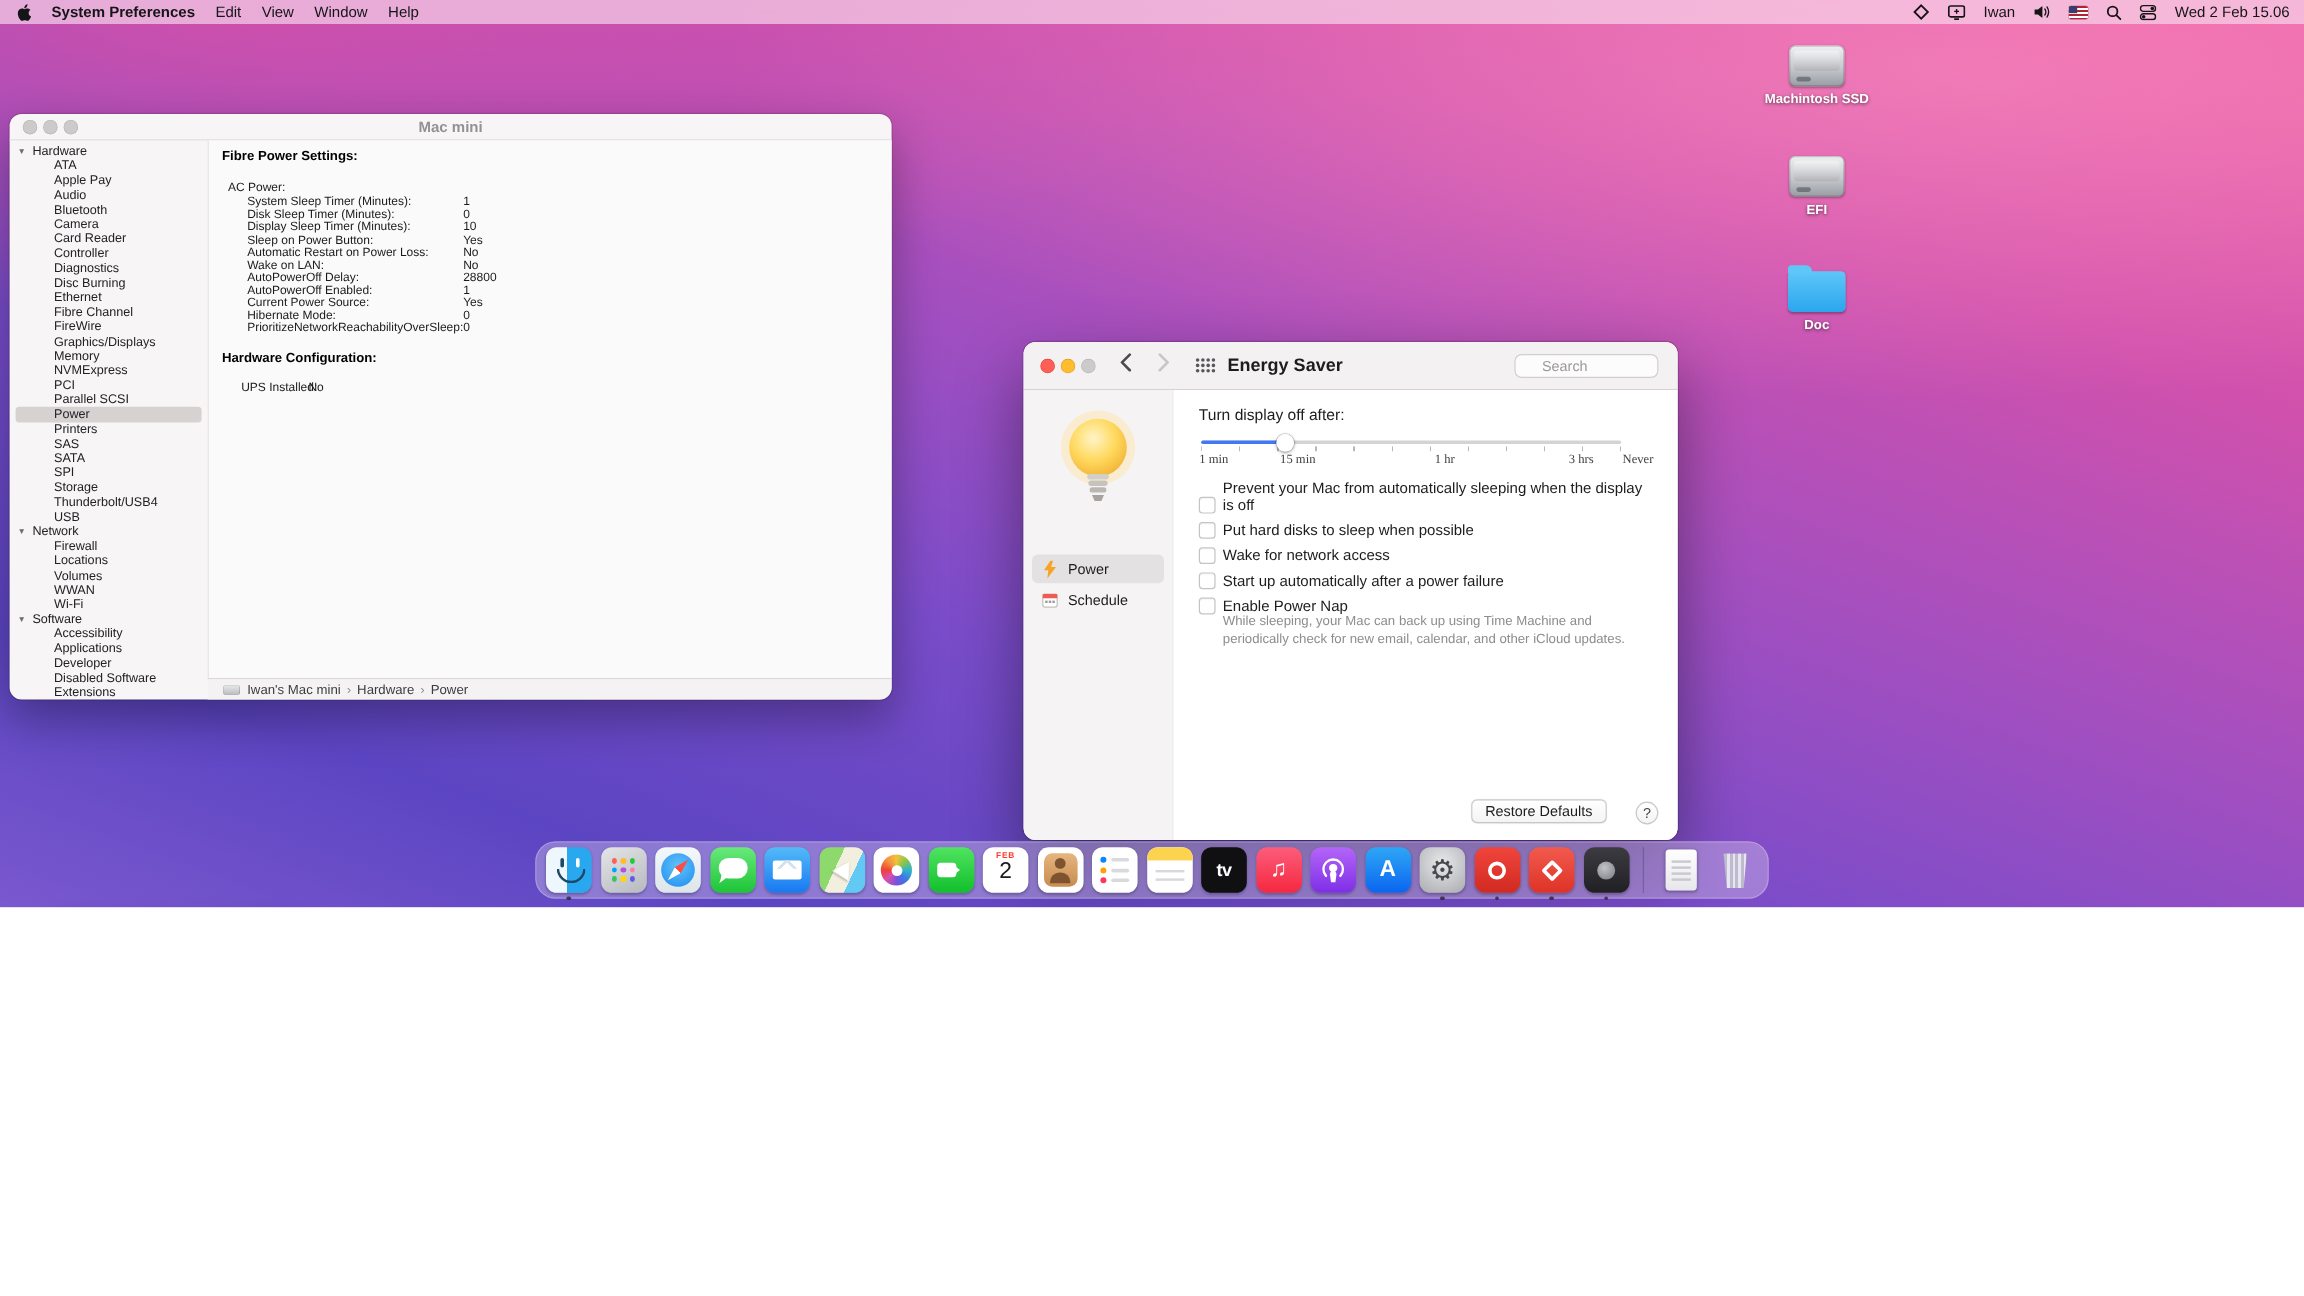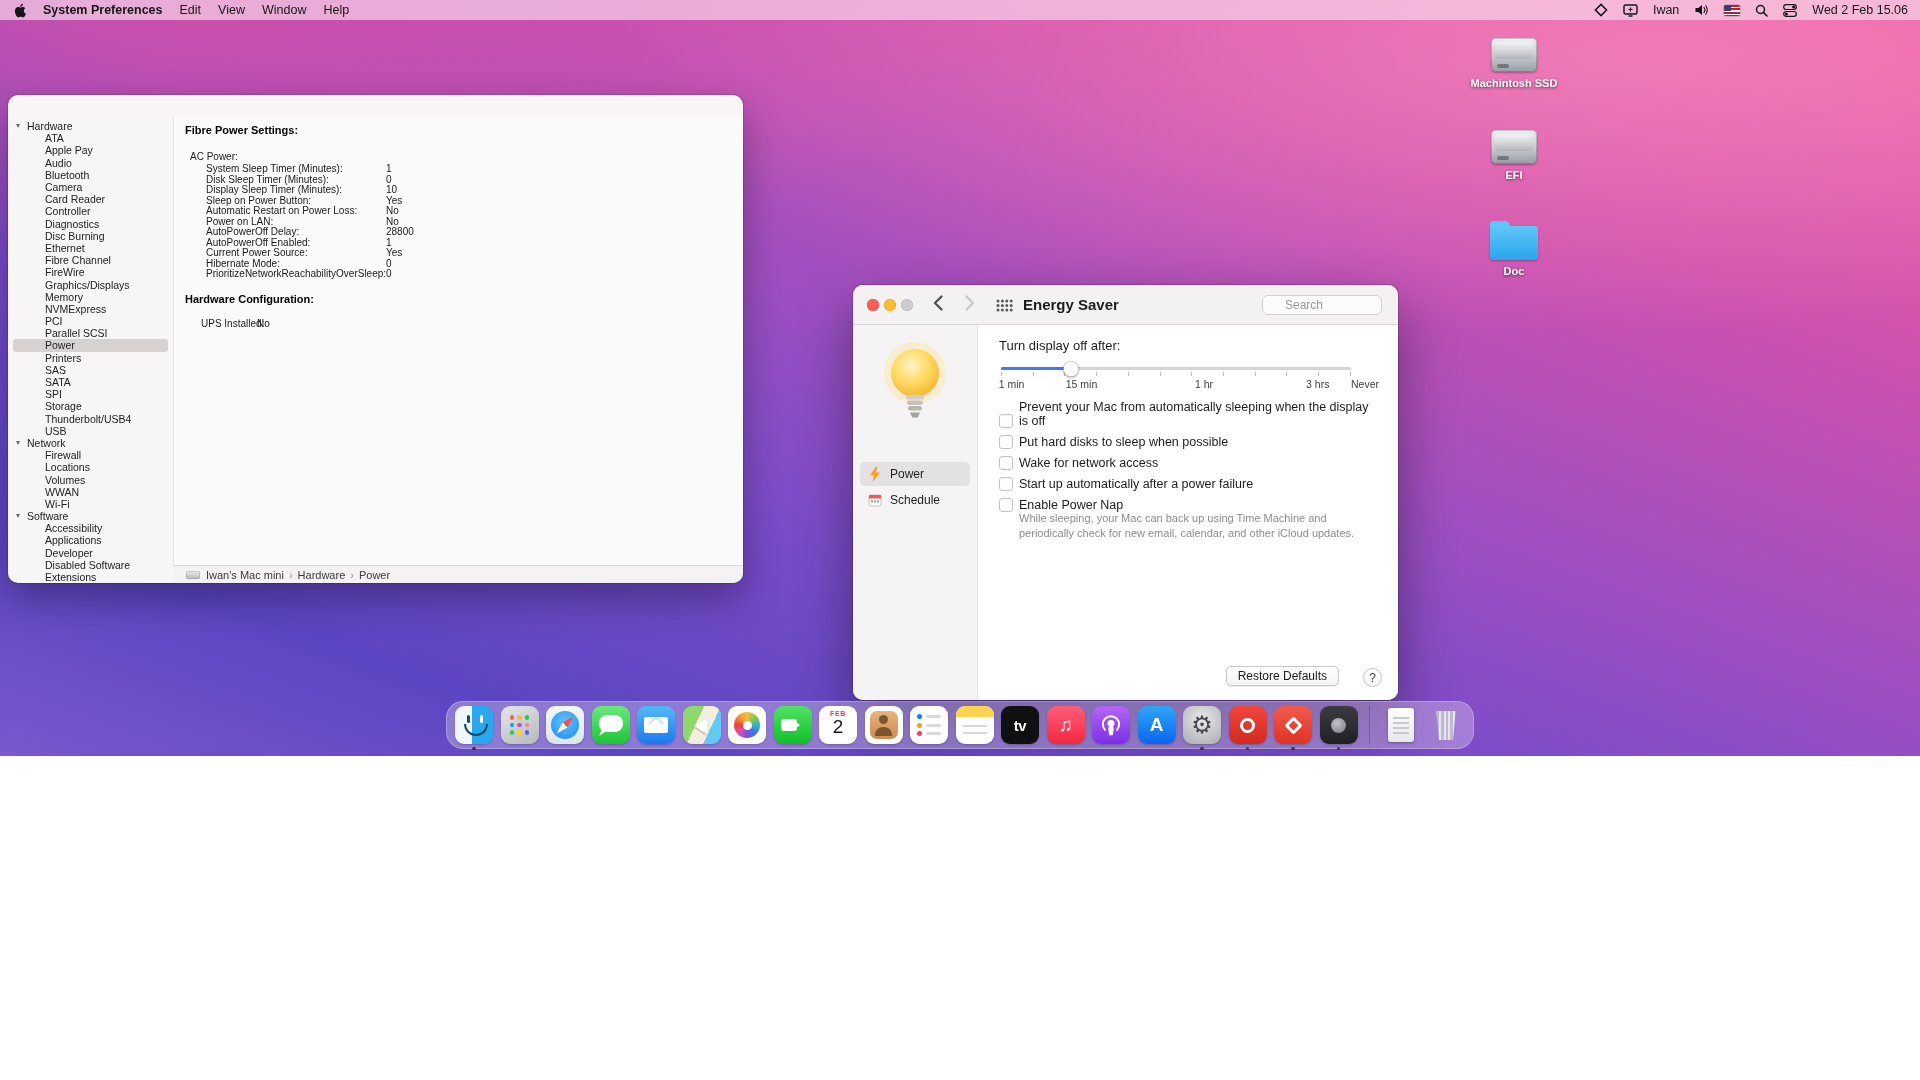--- a/index.html
+++ b/index.html
@@ -93,21 +93,21 @@
   .es-search input::placeholder { color:#9b9898; }
   .es-side { position:absolute; left:0; top:40px; bottom:0; width:125px; background:#f6f3f4; border-right:1px solid #e7e4e5;
     border-radius:0 0 0 10px; }
   .bulb-wrap { display:flex; justify-content:center; margin-top:14px; }
   .es-rows { position:absolute; left:7px; right:7px; top:137px; display:flex; flex-direction:column; gap:2px; }
   .es-row { height:24px; border-radius:5px; display:flex; align-items:center; gap:7px; padding-left:7px; font-size:12px; color:#1d1d1f; }
   .es-row.sel { background:#e4e1e2; }
   .es-ic { width:16px; height:16px; display:flex; align-items:center; justify-content:center; }
   .es-main { position:absolute; left:126px; right:0; top:40px; bottom:0; background:#fff; border-radius:0 0 10px 0; }
   .es-label { position:absolute; left:20px; top:13px; font-size:13px; color:#1d1d1f; }
-  .slider { position:absolute; left:22px; top:36px; width:350px; height:34px; }
+  .slider { position:absolute; left:22px; top:36px; width:350px; height:34px;font-family:Liberation Serif, serif; }
   .sl-track { position:absolute; left:0; right:0; top:6px; height:3px; border-radius:2px; background:#d6d3d3; }
   .sl-fill { position:absolute; left:0; top:6px; height:3px; border-radius:2px; background:#4179f2; }
   .sl-ticks { position:absolute; left:0; top:11px; width:100%; height:4px;
     background:repeating-linear-gradient(90deg,#b9b6b6 0 1px, transparent 1px 31.72px); }
   .sl-thumb { position:absolute; top:7.5px; width:15px; height:15px; border-radius:50%; background:#fff;
     box-shadow:0 0 0 .5px rgba(0,0,0,.22), 0 1px 3px rgba(0,0,0,.35); transform:translate(-50%,-50%); }
   .sl-labels { position:absolute; left:0; top:17px; width:100%; height:14px; }
   .sl-lab { position:absolute; transform:translateX(-50%); font-size:10.5px; color:#404044; white-space:nowrap; }
   .cb-zone { position:absolute; left:20px; top:82px; right:20px; }
   .cb-row { display:flex; align-items:flex-end; gap:6px; height:21px; }
@@ -288,20 +288,28 @@
   <div class="dt-icon" style="left:1468px; top:130px;">
     <span class="drive"></span>
     <span class="dt-label">EFI</span>
   </div>
   <div class="dt-icon" style="left:1468px; top:221px;">
     <span class="folder"></span>
     <span class="dt-label">Doc</span>
   </div>
 
   <section class="win-sysinfo">
+    <div class="si-titlebar">
+      <span class="si-lights">
+        <span class="tl tl-gray"></span>
+        <span class="tl tl-gray"></span>
+        <span class="tl tl-gray"></span>
+      </span>
+      <span class="si-title">Mac mini</span>
+    </div>
     <div class="si-side">
 
     <div class="si-row sec">
           <span class="tri"></span>
           <span>Hardware</span>
         </div>
         <div class="si-row">
 
           <span>ATA</span>
         </div>
@@ -470,21 +478,21 @@
           </div>
           <div class="kv">
             <span class="k">Sleep on Power Button:</span>
             <span class="v">Yes</span>
           </div>
           <div class="kv">
             <span class="k">Automatic Restart on Power Loss:</span>
             <span class="v">No</span>
           </div>
           <div class="kv">
-            <span class="k">Power on LAN:</span>
+            <span class="k">Wake on LAN:</span>
             <span class="v">No</span>
           </div>
           <div class="kv">
             <span class="k">AutoPowerOff Delay:</span>
             <span class="v">28800</span>
           </div>
           <div class="kv">
             <span class="k">AutoPowerOff Enabled:</span>
             <span class="v">1</span>
           </div>

